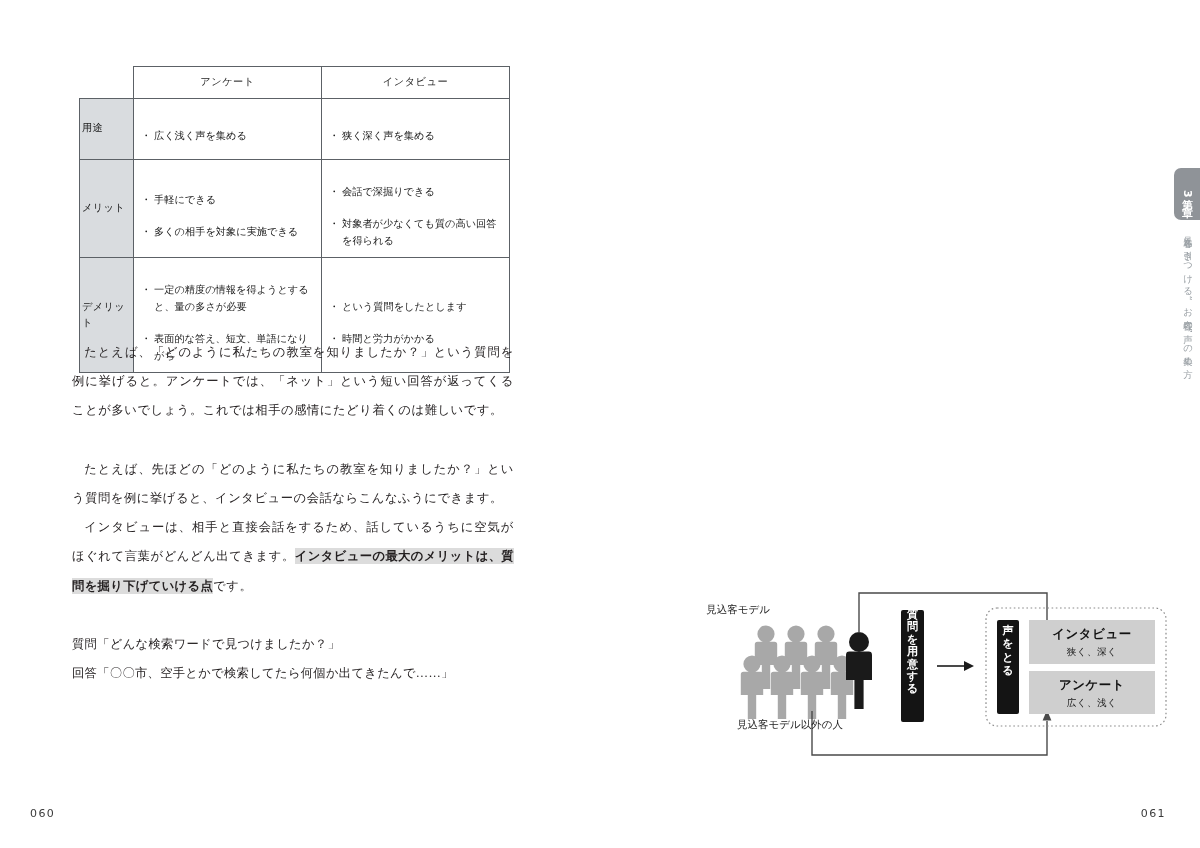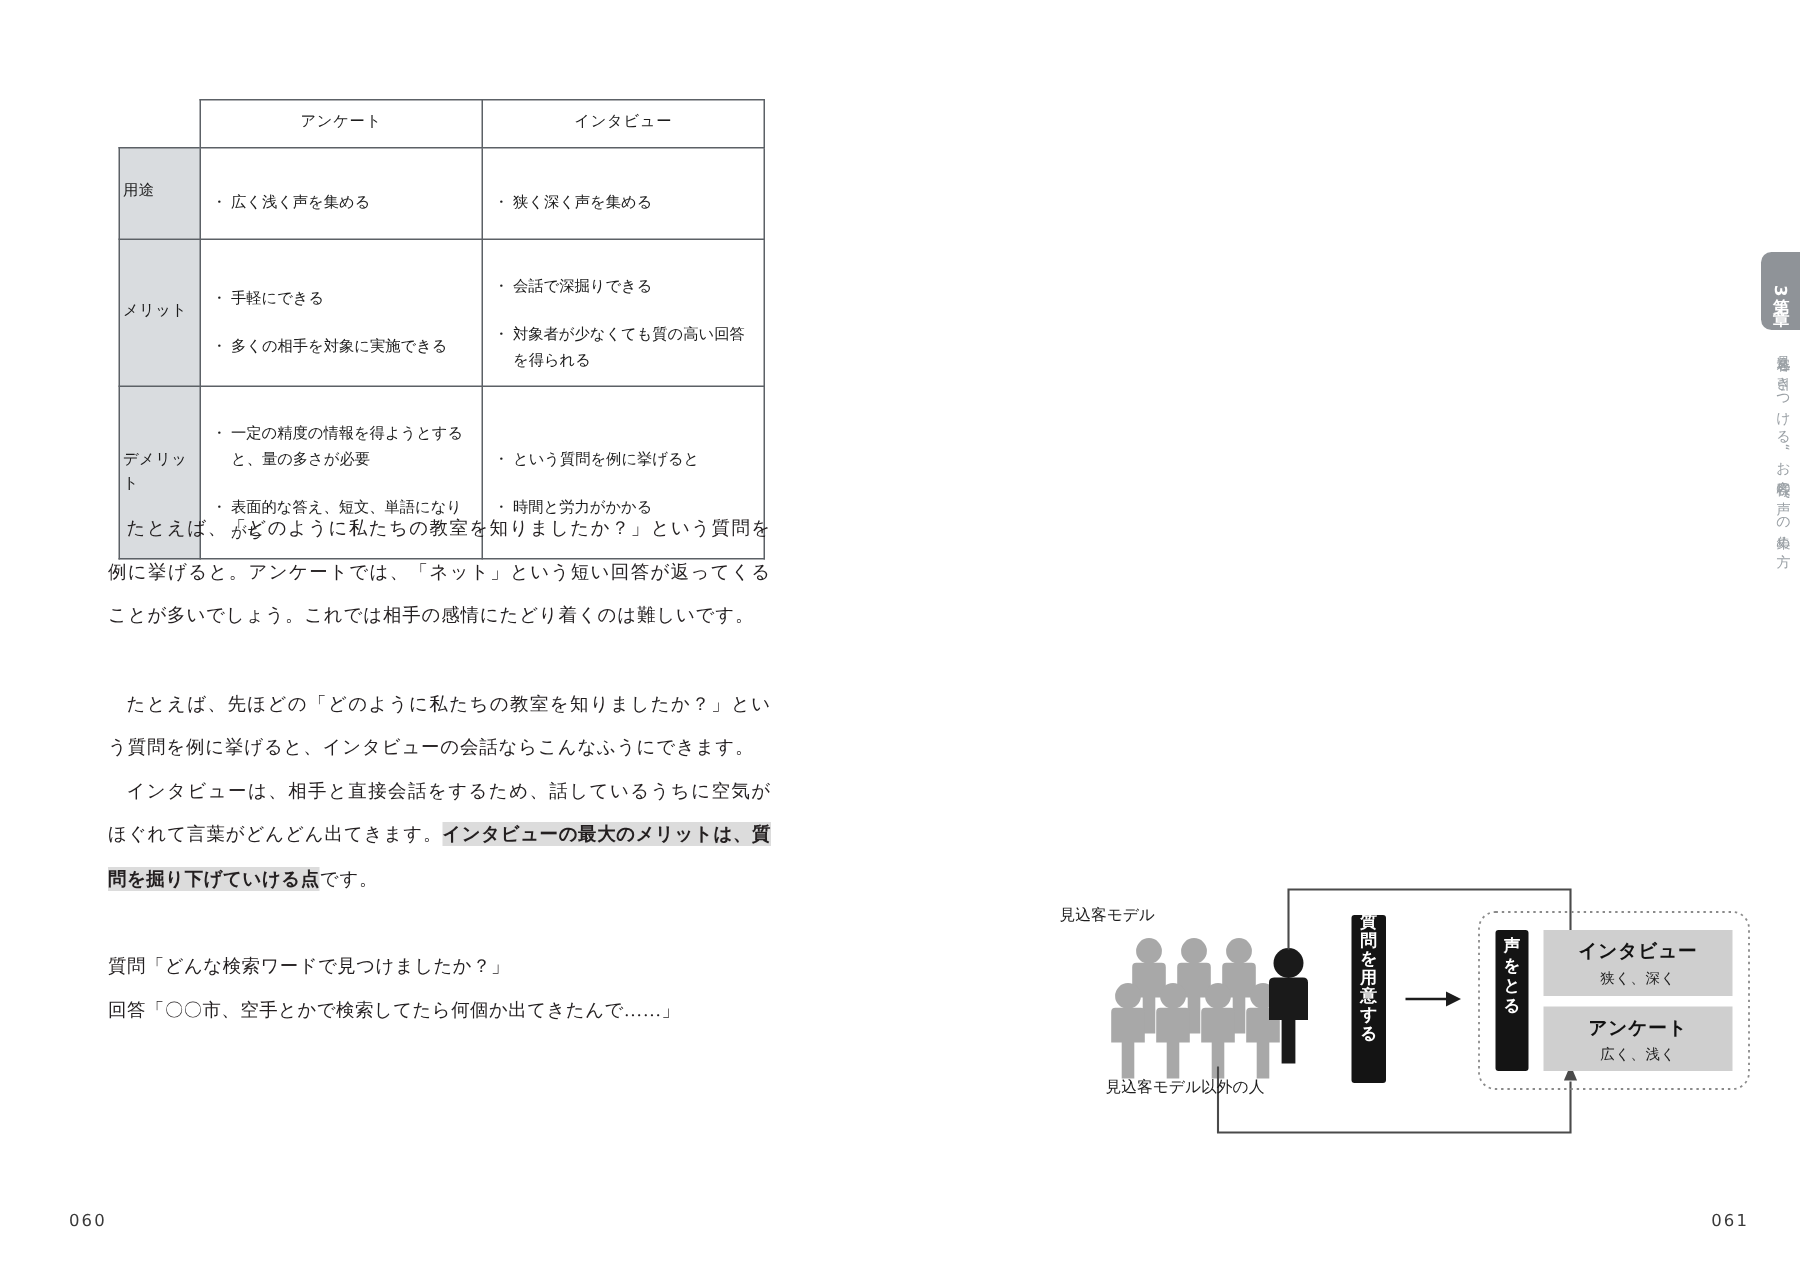--- a/index.html
+++ b/index.html
@@ -130,21 +130,20 @@
   }
 
   
   .folio {
     position: absolute;
     bottom: 28px;
     font-family: "DejaVu Sans", "Liberation Sans", sans-serif;
     font-size: 11px;
     letter-spacing: 1.4px;
     color: #3a3a3a;
-    margin-left: 16px;
   }
   #folio-left  { left: 30px; }
   #folio-right { right: 34px; }
 
   
   #chapter-tab {
     position: absolute;
     right: 0;
     top: 168px;
     width: 26px;
@@ -240,21 +239,21 @@
         <tr class="row-demerit">
           <th class="row-head">デメリット</th>
           <td class="cell-body">
             <ul>
               <li>一定の精度の情報を得ようとすると、量の多さが必要</li>
               <li>表面的な答え、短文、単語になりがち</li>
             </ul>
           </td>
           <td class="cell-body">
             <ul>
-              <li>という質問を例に挙げると</li>
+              <li>という質問をしたとします</li>
               <li>時間と労力がかかる</li>
             </ul>
           </td>
         </tr>
       </tbody>
     </table>
   </div>
 
   <div class="body-col" id="left-body">
     <p>たとえば、「どのように私たちの教室を知りましたか？」という質問を例に挙げると。アンケートでは、「ネット」という短い回答が返ってくることが多いでしょう。これでは相手の感情にたどり着くのは難しいです。</p>

